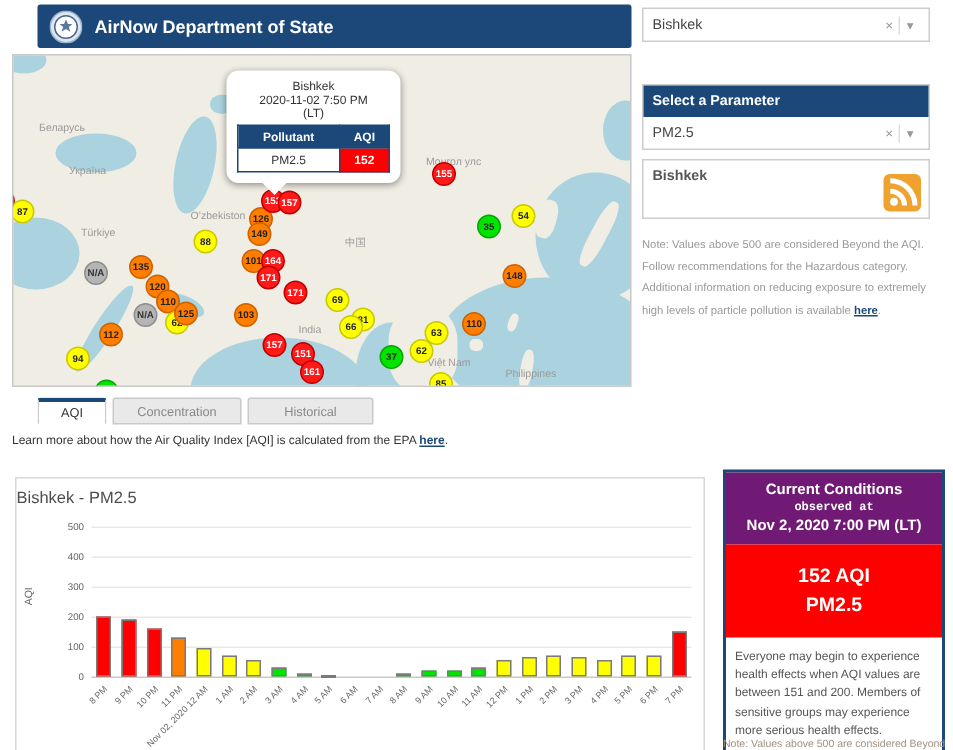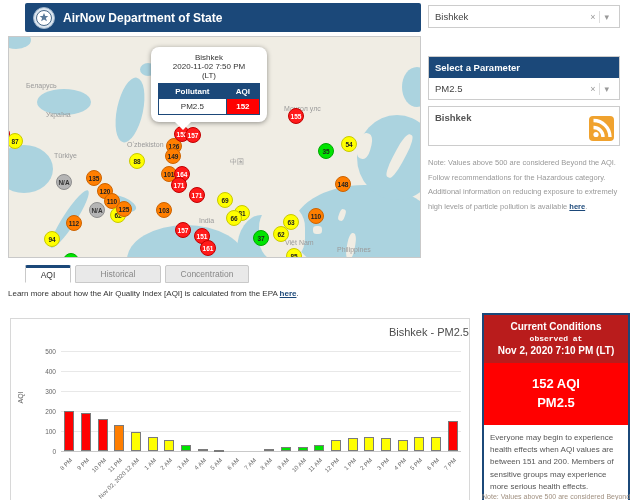--- a/index.html
+++ b/index.html
@@ -62,34 +62,34 @@
   .tab { height:18px; font-size:8.5px; display:flex; align-items:center; justify-content:center;
     border:1px solid #c9c9c9; background:#e9e9e9; color:#888; cursor:pointer;
     border-radius:2px 2px 0 0; }
   .tab.active { background:#fff; color:#333; border-top:3px solid #1b4879; border-bottom-color:#fff; }
   .tab:nth-child(1){ width:46px; } .tab:nth-child(2){ width:86px; } .tab:nth-child(3){ width:84px; }
   #learn-more { left:8px; top:289px; font-size:8px; color:#333; }
 
   
   #chart-panel { left:10px; top:318px; width:460px; height:190px; background:#fff;
     border:1px solid #d8d8d8; }
-  #chart-title { position:absolute; top:7px; width:100%; text-align:right;
+  #chart-title { position:absolute; top:7px; width:100%; text-align:left;
     font-size:11px; color:#4d4d4d; }
   #ylabel { position:absolute; left:-26px; top:75px; width:70px; text-align:center;
     transform:rotate(-90deg); font-size:7px; color:#666; }
   .gridline { position:absolute; left:50px; width:400px; height:1px; background:#e8e8e8; }
   .gridline.axis { background:#c9c9c9; }
   .ytick { position:absolute; width:40px; text-align:right; font-size:6.5px; color:#666; }
   .bar { position:absolute; width:10px; border:1px solid #7a7a7a; }
   .xlab { position:absolute; width:100px; text-align:right; font-size:6px; color:#666;
     white-space:nowrap; transform:rotate(-45deg); transform-origin:100% 0; }
 
   
   #cc-panel { left:482px; top:313px; width:148px; border:2px solid #1b4879; background:#fff; }
-  #cc-head { background:#b91c1c; color:#fff; text-align:center; padding:6px 4px 7px; }
+  #cc-head { background:#701a75; color:#fff; text-align:center; padding:6px 4px 7px; }
   #cc-head .l1 { font-size:10px; font-weight:bold; }
   #cc-head .l2 { font-size:8px; font-weight:bold; margin-top:2px;font-family:Liberation Mono, monospace; }
   #cc-head .l3 { font-size:10px; font-weight:bold; margin-top:2px; }
   #cc-red { background:#ff0000; color:#fff; text-align:center; padding:12px 4px; }
   #cc-red div { font-size:13px; font-weight:bold; line-height:1.45; }
   #cc-health { padding:7px 6px 9px; }
   #cc-health .h { text-align:center; font-size:9px; font-weight:bold; color:#333; margin-bottom:5px; }
   #cc-health .t { font-size:8px; color:#555; line-height:1.55; }
   #cc-note { left:482px; top:493px; width:150px; font-size:7px; color:#a09080; }
 </style>
@@ -227,22 +227,22 @@
     </svg>
   </div>
 </div>
 
 <div class="abs" id="side-note">
   <span>Note: Values above 500 are considered Beyond the AQI. Follow recommendations for the Hazardous category. Additional information on reducing exposure to extremely high levels of particle pollution is available </span><a class="inline-link">here</a><span>.</span>
 </div>
 
 <div class="abs" id="tabs">
   <div class="tab active">AQI</div>
+  <div class="tab">Concentration</div>
   <div class="tab">Historical</div>
-  <div class="tab">Concentration</div>
 </div>
 
 <div class="abs" id="learn-more">
   <span>Learn more about how the Air Quality Index [AQI] is calculated from the EPA </span><a class="inline-link">here</a><span>.</span>
 </div>
 
 <div class="abs" id="chart-panel">
   <div id="chart-title">Bishkek - PM2.5</div>
   <div id="ylabel">AQI</div>
   <div id="chart-grid">
@@ -310,21 +310,21 @@
       <div class="xlab" style="left: 308.333px; top: 138px;">5 PM</div>
       <div class="xlab" style="left: 325px; top: 138px;">6 PM</div>
       <div class="xlab" style="left: 341.667px; top: 138px;">7 PM</div>
     </div>
 </div>
 
 <div class="abs" id="cc-panel">
   <div id="cc-head">
     <div class="l1">Current Conditions</div>
     <div class="l2">observed at</div>
-    <div class="l3">Nov 2, 2020 7:10 PM (LT)</div>
+    <div class="l3">Nov 2, 2020 7:00 PM (LT)</div>
   </div>
   <div id="cc-red">
     <div>152 AQI</div>
     <div>PM2.5</div>
   </div>
   <div id="cc-health">
     <div class="t">Everyone may begin to experience health effects when AQI values are between 151 and 200. Members of sensitive groups may experience more serious health effects.</div>
   </div>
 </div>
 <div class="abs" id="cc-note">Note: Values above 500 are considered Beyond the</div>

